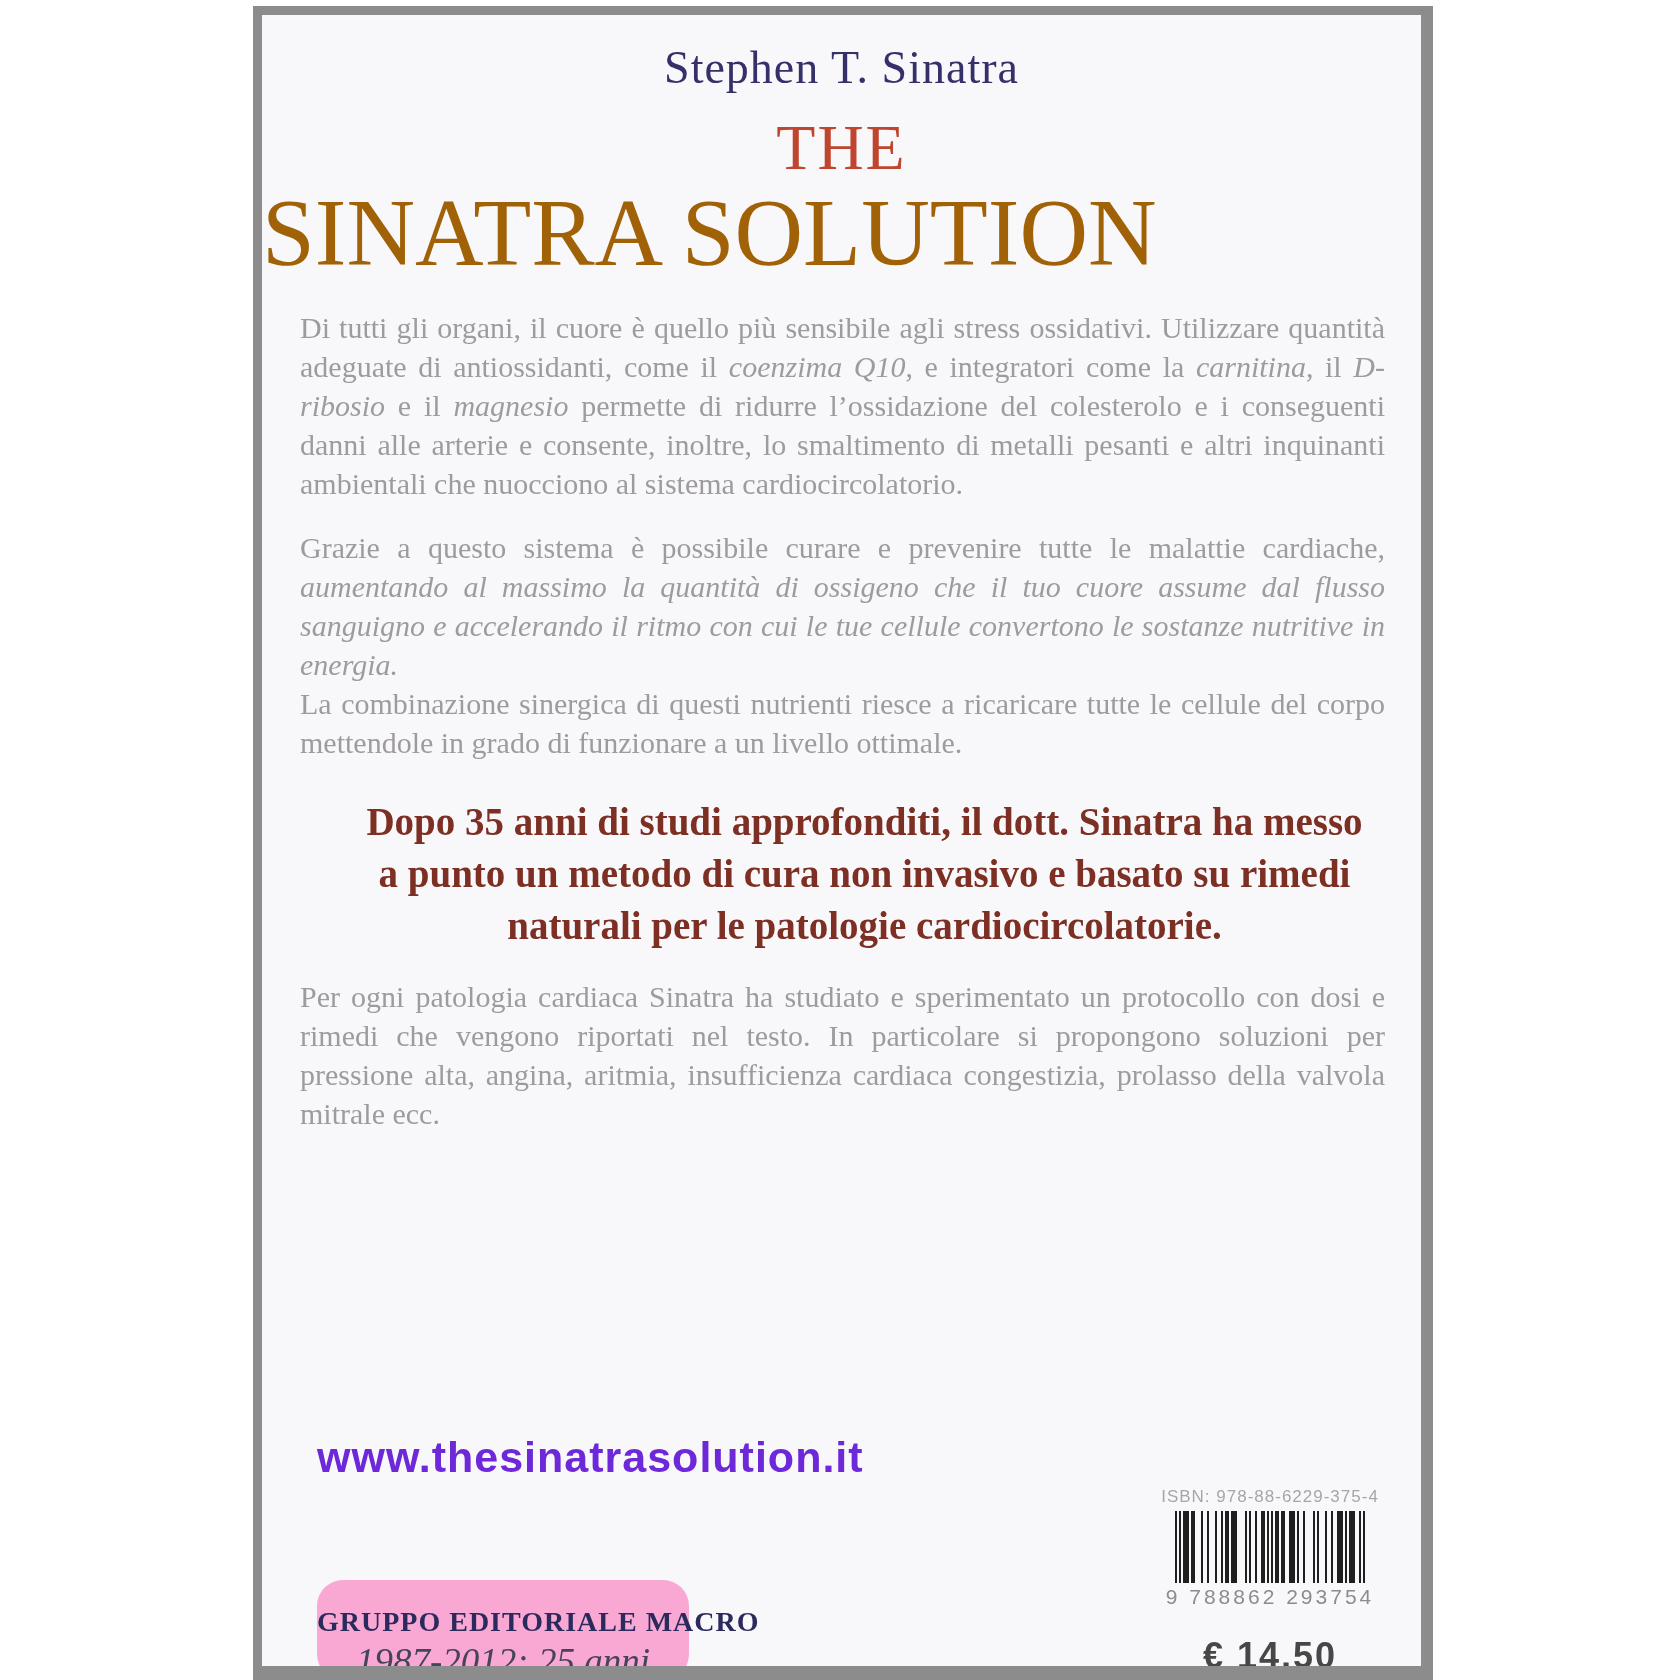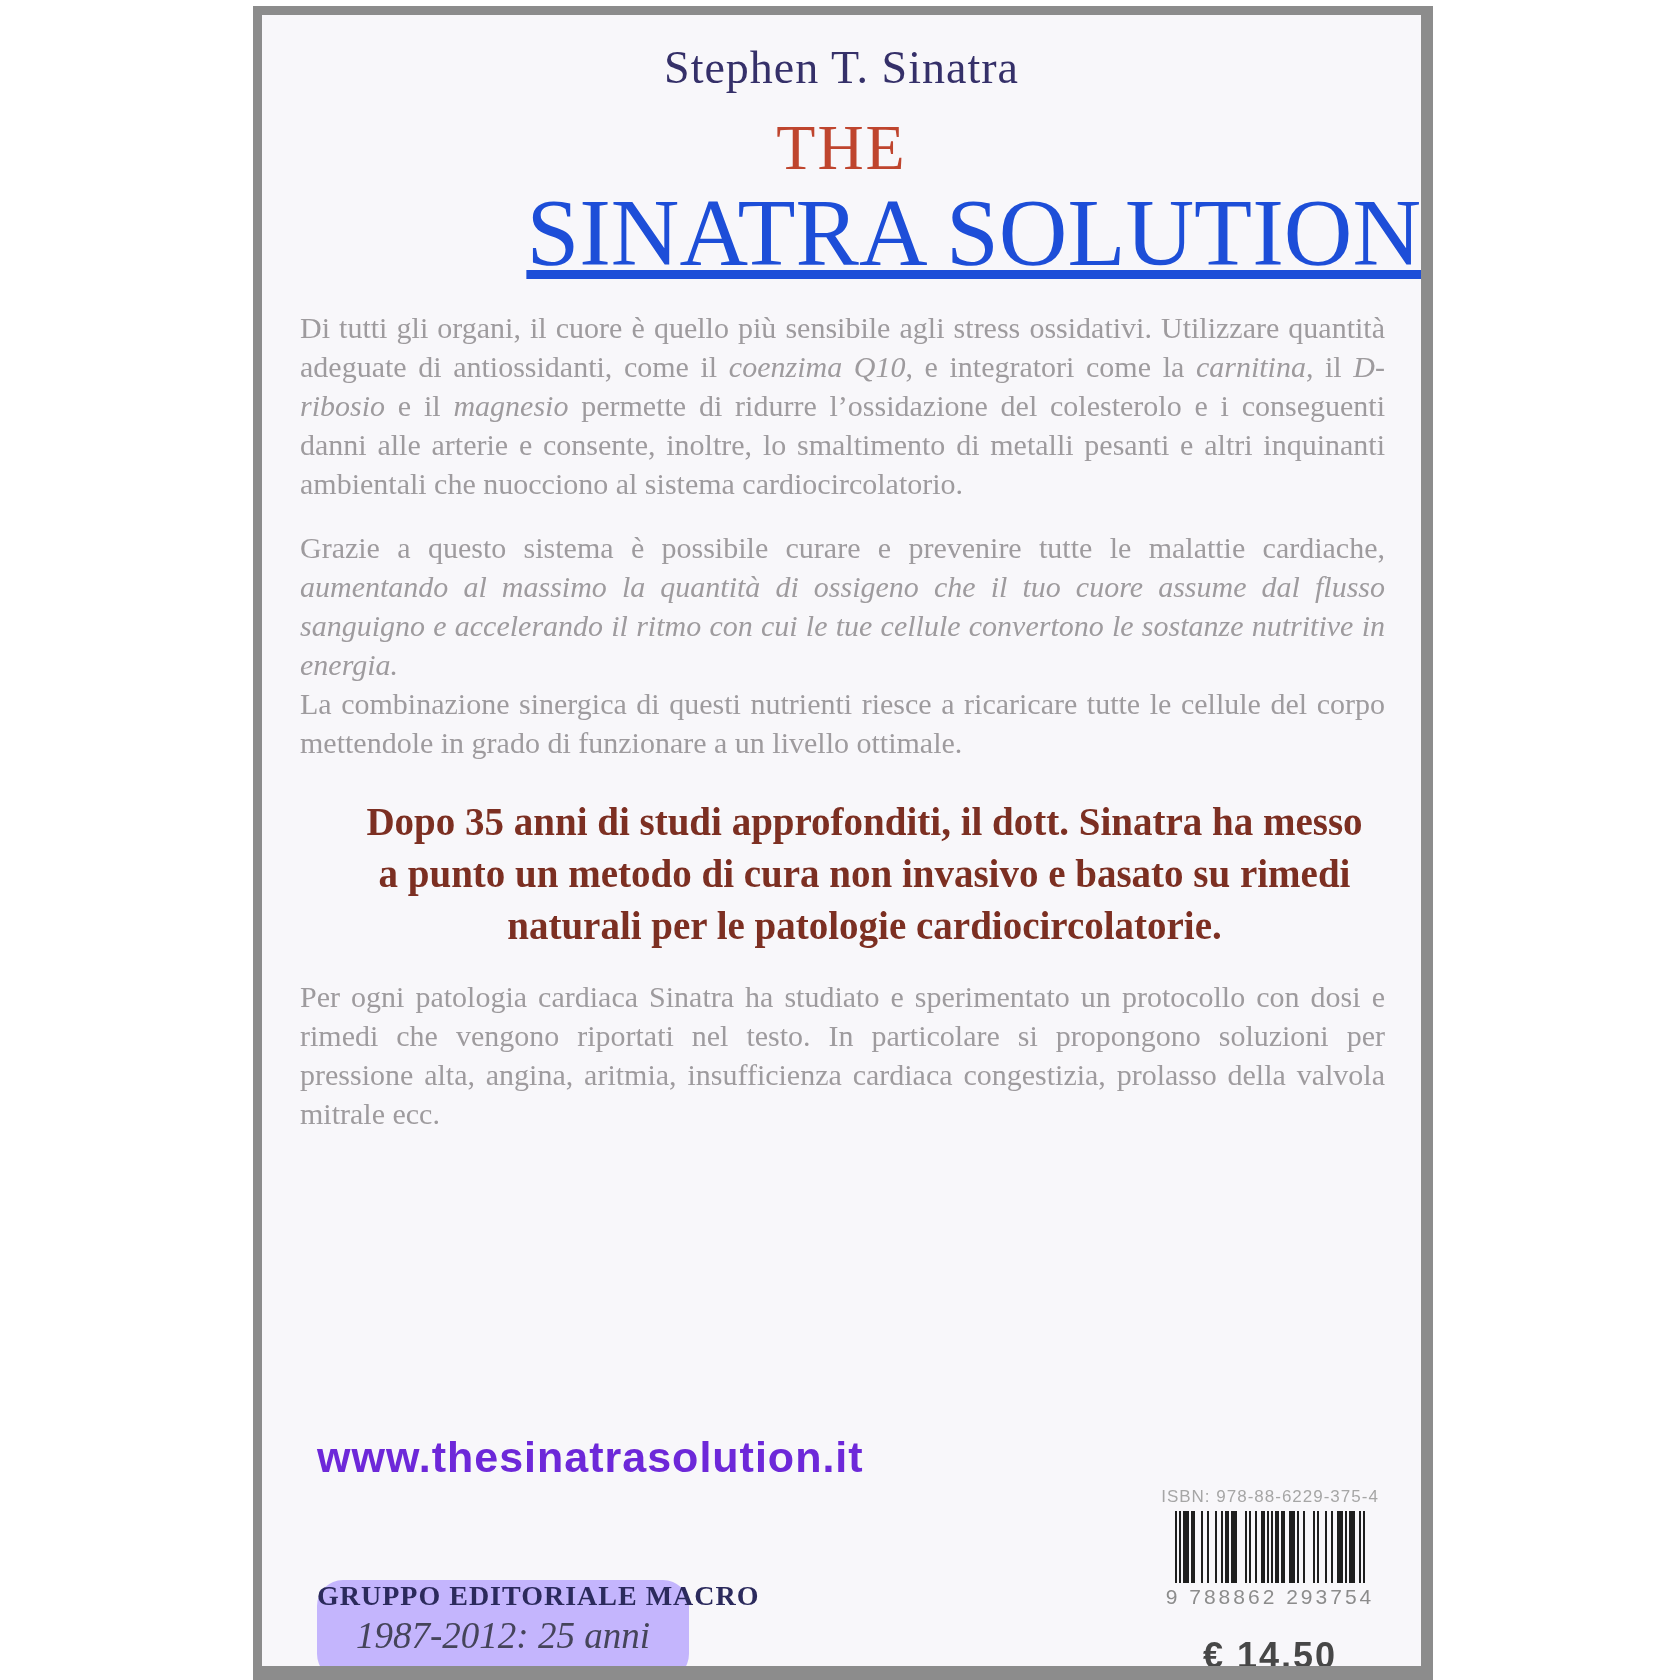--- a/index.html
+++ b/index.html
@@ -21,22 +21,22 @@
   .flow{position:absolute;top:0;left:0;right:0;}
   .author{
     margin-top:27px;text-align:center;
     font-size:46px;line-height:1.15;color:#353069;letter-spacing:1px;
   }
   .title-the{
     margin-top:20px;text-align:center;
     font-size:64px;line-height:66px;color:#bf452e;letter-spacing:2px;
   }
   .title-main{
-    margin-top:2px;text-align:right;
-    font-size:95px;line-height:100px;color:#1d4ed8;letter-spacing:0px;white-space:nowrap;text-decoration:underline;
+    margin-top:2px;text-align:left;
+    font-size:95px;line-height:100px;color:#a16207;letter-spacing:0px;white-space:nowrap;
   }
   .intro-heading{
     margin-top:62px;text-align:center;white-space:pre-line;
     font-size:35px;line-height:48px;font-weight:bold;color:#7c2f22;
   }
   .para{
     margin:25px 36px 0 38px;text-align:justify;white-space:pre-line;
     font-size:30px;line-height:39px;color:#9e9b9e;
   }
   .para i{font-style:italic;}
@@ -63,22 +63,22 @@
   .bars div.b1{background:#1f1f1f;}
   .bars div.b0{background:transparent;}
   .barcode-digits{
     margin-top:2px;font-size:21px;color:#8c8c8c;letter-spacing:3px;white-space:nowrap;
   }
   .price{
     margin-top:26px;font-size:36px;font-weight:bold;color:#474747;letter-spacing:2px;
   }
   .sticker{
     position:absolute;left:55px;bottom:-14px;width:372px;height:100px;
-    background:#c4b5fd;border-radius:26px;
-    text-align:center;box-sizing:border-box;padding-top:0;
+    background:#f9a8d4;border-radius:26px;
+    text-align:center;box-sizing:border-box;padding-top:26px;
   }
   .sticker-title{
     font-size:28px;font-weight:bold;color:#2b2a5c;letter-spacing:1px;white-space:nowrap;
   }
   .sticker-sub{
     font-size:37px;font-style:italic;color:#45445a;margin-top:2px;white-space:nowrap;
   }
 </style>
 </head>
 <body>

